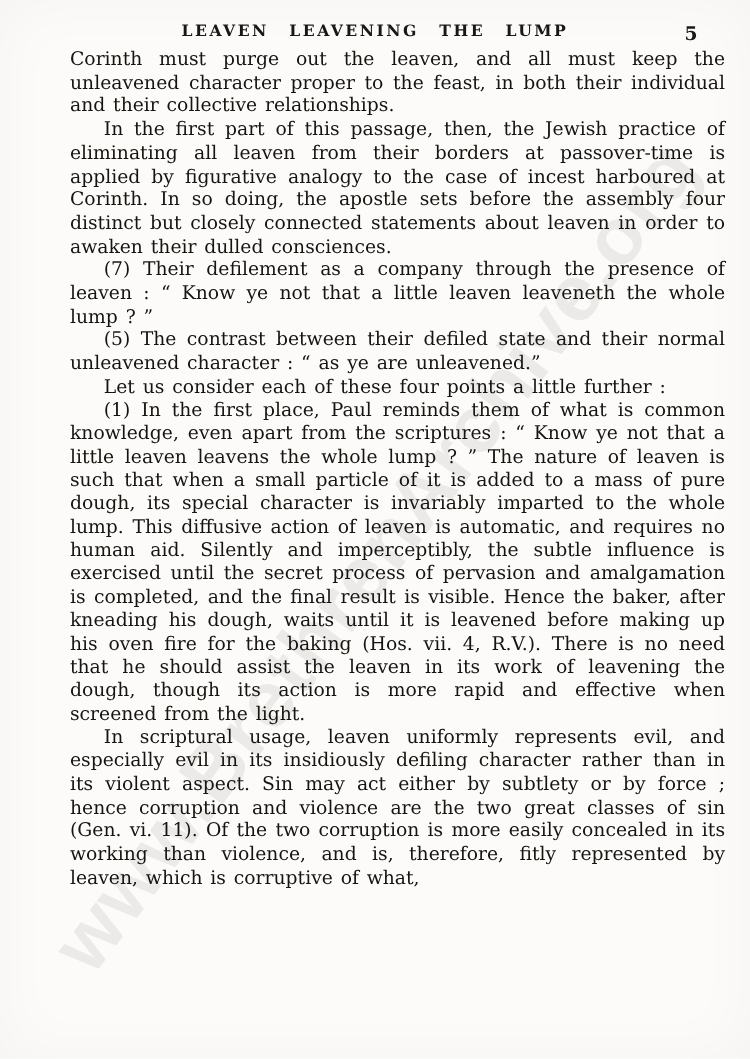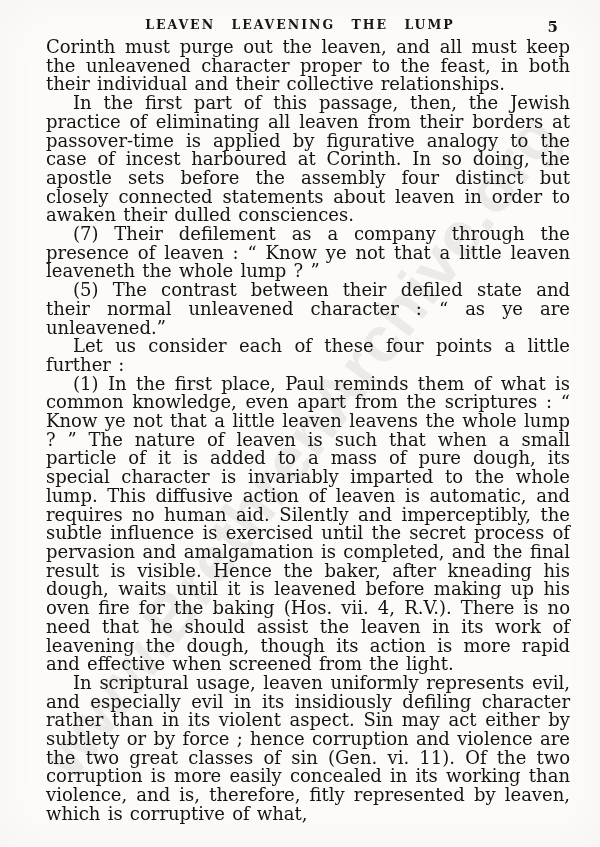--- a/index.html
+++ b/index.html
@@ -54,24 +54,24 @@
     position: absolute;
     right: 42px;
     top: 1px;
     font-size: 15px;
     font-weight: 700;
     color: #1a1611;
   }
   .body-text {
     position: absolute;
     top: 38px;
-    left: 46px;
+    left: 56px;
     width: 524px;
     text-align: justify;
-    font-size: 18px;
+    font-size: 15px;
     line-height: 18.7px;
     word-spacing: 1.5px;
     hyphens: auto;
     -webkit-hyphens: auto;
   }
   .body-text p {
     margin: 0;
     padding: 0;
   }
   .body-text p.indent {

